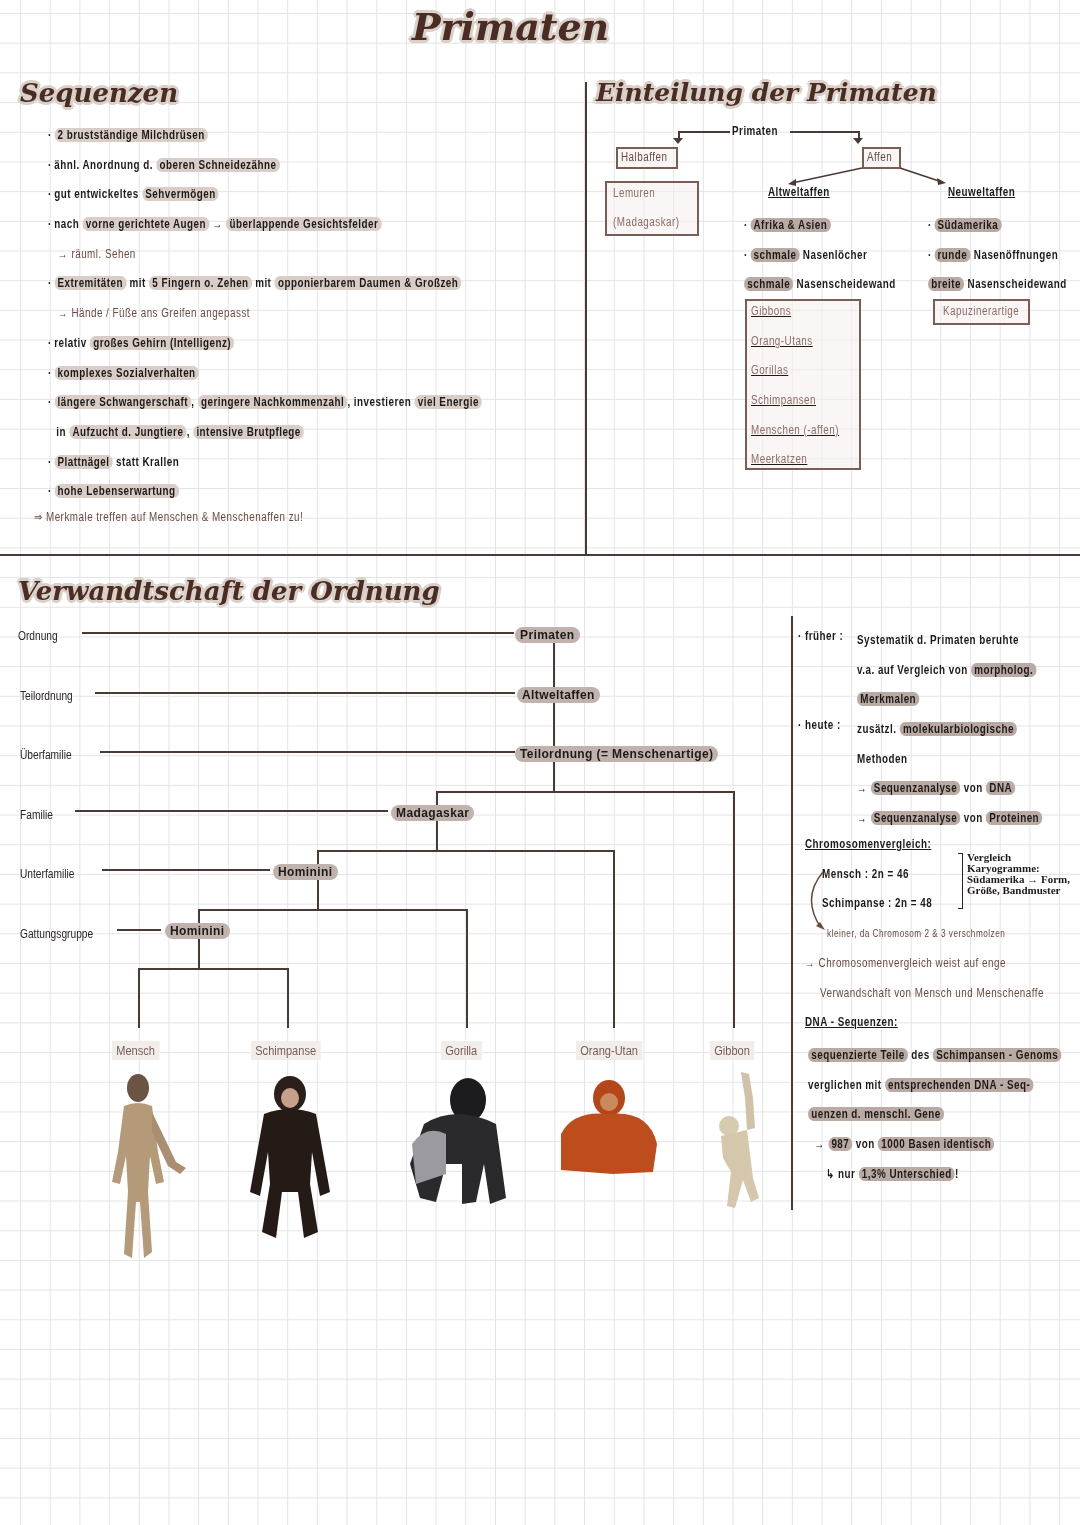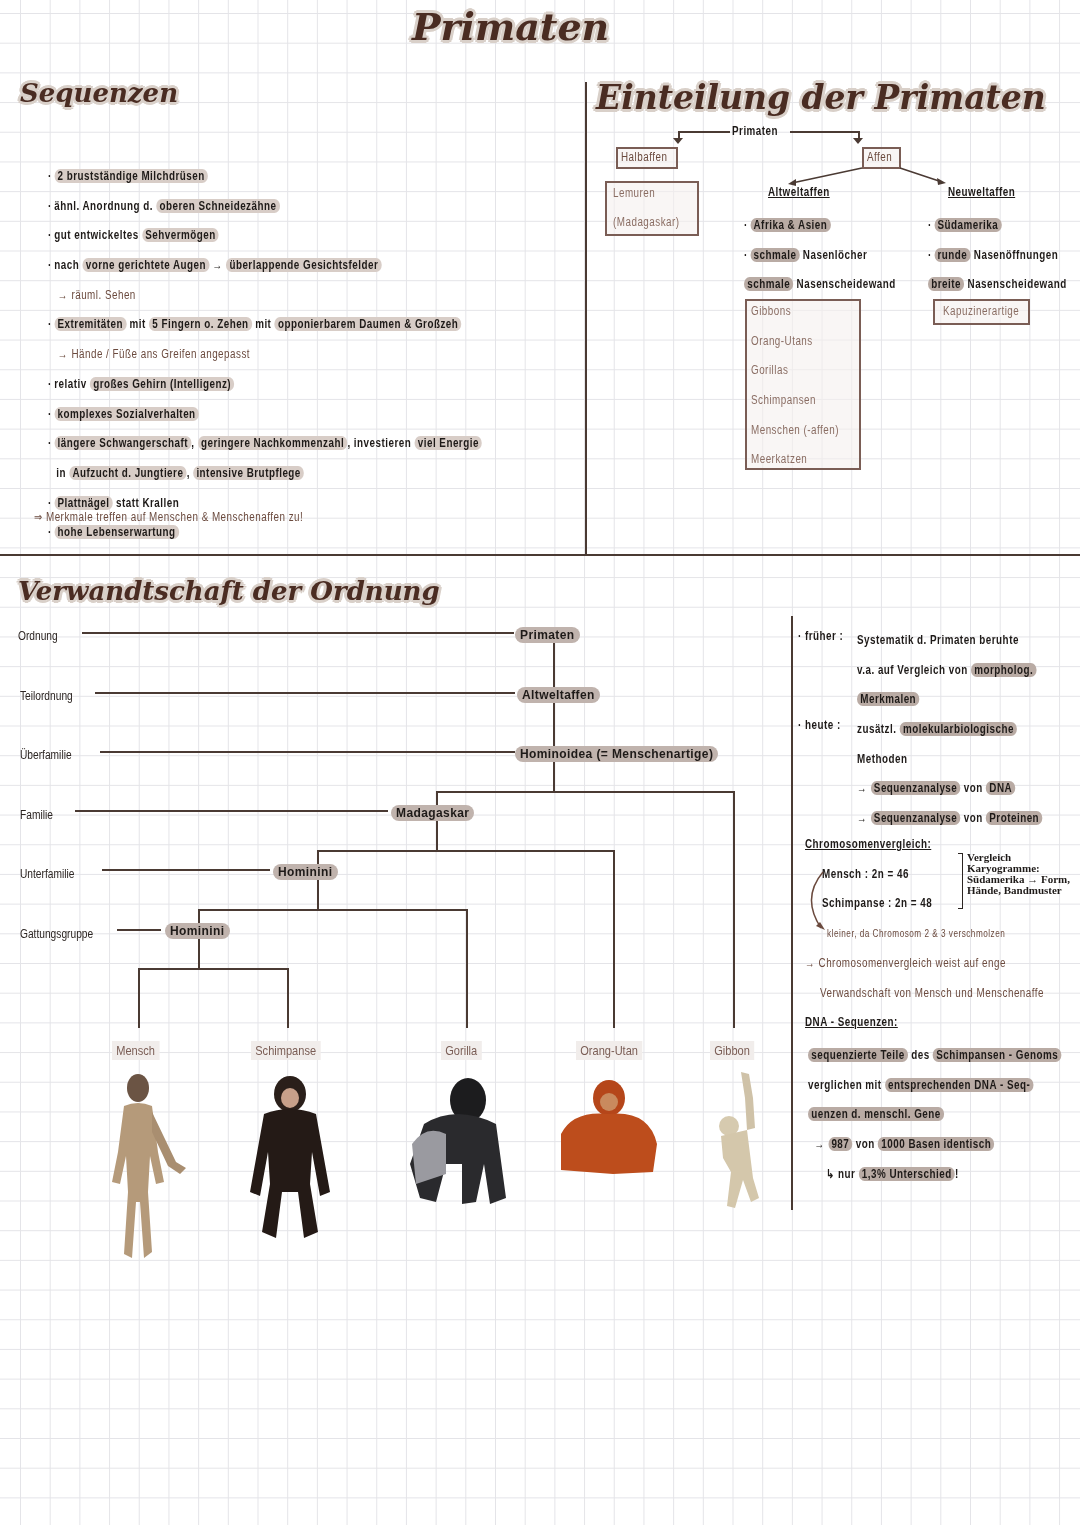--- a/index.html
+++ b/index.html
@@ -84,42 +84,42 @@
     transform-origin: left center;
   }
   .animal { position: absolute; }
 </style>
 </head>
 <body>
 
 <div class="abs script-title" style="left:412px; top:4px; font-size:38px;">Primaten</div>
 
 <div class="abs script-title" style="left:20px; top:78px; font-size:26px;">Sequenzen</div>
-<div class="abs" id="merkmale-list" style="left:48px; top:124px;margin-top:41px;">
+<div class="abs" id="merkmale-list" style="left:48px; top:124px;">
     <div class="hw bullet" style="height: 29.7px; line-height: 22px;"><span class="hl">2 brustständige Milchdrüsen</span></div>
     <div class="hw bullet" style="height: 29.7px; line-height: 22px;"><span>ähnl. Anordnung d. </span><span class="hl">oberen Schneidezähne</span></div>
     <div class="hw bullet" style="height: 29.7px; line-height: 22px;"><span>gut entwickeltes </span><span class="hl">Sehvermögen</span></div>
     <div class="hw bullet" style="height: 29.7px; line-height: 22px;"><span>nach </span><span class="hl">vorne gerichtete Augen</span><span> → </span><span class="hl">überlappende Gesichtsfelder</span></div>
     <div class="hw hw-brown" style="height: 29.7px; line-height: 22px; padding-left: 12px;"><span>→ räuml. Sehen</span></div>
     <div class="hw bullet" style="height: 29.7px; line-height: 22px;"><span class="hl">Extremitäten</span><span> mit </span><span class="hl">5 Fingern o. Zehen</span><span> mit </span><span class="hl">opponierbarem Daumen &amp; Großzeh</span></div>
     <div class="hw hw-brown" style="height: 29.7px; line-height: 22px; padding-left: 12px;"><span>→ Hände / Füße ans Greifen angepasst</span></div>
     <div class="hw bullet" style="height: 29.7px; line-height: 22px;"><span>relativ </span><span class="hl">großes Gehirn (Intelligenz)</span></div>
     <div class="hw bullet" style="height: 29.7px; line-height: 22px;"><span class="hl">komplexes Sozialverhalten</span></div>
     <div class="hw bullet" style="height: 29.7px; line-height: 22px;"><span class="hl">längere Schwangerschaft</span><span>, </span><span class="hl">geringere Nachkommenzahl</span><span>, investieren </span><span class="hl">viel Energie</span></div>
     <div class="hw" style="height: 29.7px; line-height: 22px; padding-left: 10px;"><span>in </span><span class="hl">Aufzucht d. Jungtiere</span><span>, </span><span class="hl">intensive Brutpflege</span></div>
     <div class="hw bullet" style="height: 29.7px; line-height: 22px;"><span class="hl">Plattnägel</span><span> statt Krallen</span></div>
     <div class="hw bullet" style="height: 29.7px; line-height: 22px;"><span class="hl">hohe Lebenserwartung</span></div>
   </div>
 <div class="abs hw hw-brown" style="left:34px; top:510px; color:#6b4a3e;">⇒ Merkmale treffen auf Menschen &amp; Menschenaffen zu!</div>
 
 <div class="line" style="left:585px; top:82px; width:2px; height:472px;"></div>
 
 <div class="line" style="left:0; top:554px; width:1080px; height:2px;"></div>
 
-<div class="abs script-title" style="left:596px; top:78px; font-size:33px;">Einteilung der Primaten</div>
+<div class="abs script-title" style="left:596px; top:78px; font-size:25px;">Einteilung der Primaten</div>
 
 <div class="abs hw" style="left:732px; top:124px;">Primaten</div>
 
 <div class="line" style="left:678px; top:131px; width:52px; height:1.5px;"></div>
 <div class="line" style="left:678px; top:131px; width:1.5px; height:10px;"></div>
 <div class="abs" style="left:673px; top:138px; width:0; height:0; border-left:5px solid transparent; border-right:5px solid transparent; border-top:6px solid #4a3a33;"></div>
 <div class="line" style="left:790px; top:131px; width:68px; height:1.5px;"></div>
 <div class="line" style="left:858px; top:131px; width:1.5px; height:10px;"></div>
 <div class="abs" style="left:853px; top:138px; width:0; height:0; border-left:5px solid transparent; border-right:5px solid transparent; border-top:6px solid #4a3a33;"></div>
 
@@ -148,21 +148,21 @@
     <div class="hw bullet" style="height: 29.7px; line-height: 22px;"><span class="hl-dark">schmale</span><span> Nasenlöcher</span></div>
     <div class="hw" style="height: 29.7px; line-height: 22px;"><span class="hl-dark">schmale</span><span> Nasenscheidewand</span></div>
   </div>
 <div class="abs" id="neuwelt-traits" style="left:928px; top:214px;">
     <div class="hw bullet" style="height: 29.7px; line-height: 22px;"><span class="hl-dark">Südamerika</span></div>
     <div class="hw bullet" style="height: 29.7px; line-height: 22px;"><span class="hl-dark">runde</span><span> Nasenöffnungen</span></div>
     <div class="hw" style="height: 29.7px; line-height: 22px;"><span class="hl-dark">breite</span><span> Nasenscheidewand</span></div>
   </div>
 
 <div class="box" style="left:745px; top:299px; width:116px; height:171px;"></div>
-<div class="abs" id="altwelt-examples" style="left:751px; top:304px;">
+<div class="abs" id="altwelt-examples" style="left:751px; top:304px;text-decoration:underline;">
     <div class="hw hw-brown" style="color: rgb(138, 109, 99); height: 29.7px;">Gibbons</div>
     <div class="hw hw-brown" style="color: rgb(138, 109, 99); height: 29.7px;">Orang-Utans</div>
     <div class="hw hw-brown" style="color: rgb(138, 109, 99); height: 29.7px;">Gorillas</div>
     <div class="hw hw-brown" style="color: rgb(138, 109, 99); height: 29.7px;">Schimpansen</div>
     <div class="hw hw-brown" style="color: rgb(138, 109, 99); height: 29.7px;">Menschen (-affen)</div>
     <div class="hw hw-brown" style="color: rgb(138, 109, 99); height: 29.7px;">Meerkatzen</div>
   </div>
 
 <div class="box" style="left:933px; top:299px; width:97px; height:26px;"></div>
 <div class="abs hw hw-brown" style="left:943px; top:304px; color:#8a6d63;">Kapuzinerartige</div>
@@ -192,21 +192,21 @@
 <div class="line" style="left:317px; top:850px; width:2px; height:60px;"></div>
 <div class="line" style="left:198px; top:909px; width:270px; height:2px;"></div>
 <div class="line" style="left:466px; top:909px; width:2px; height:119px;"></div>
 <div class="line" style="left:198px; top:909px; width:2px; height:60px;"></div>
 <div class="line" style="left:138px; top:968px; width:151px; height:2px;"></div>
 <div class="line" style="left:138px; top:968px; width:2px; height:60px;"></div>
 <div class="line" style="left:287px; top:968px; width:2px; height:60px;"></div>
 
 <div class="node" style="left:515px; top:627px;">Primaten</div>
 <div class="node" style="left:517px; top:687px;">Altweltaffen</div>
-<div class="node" style="left:515px; top:746px;">Hominoidea (= Menschenartige)</div>
+<div class="node" style="left:515px; top:746px;">Teilordnung (= Menschenartige)</div>
 <div class="node" style="left:391px; top:805px;">Madagaskar</div>
 <div class="node" style="left:273px; top:864px;">Hominini</div>
 <div class="node" style="left:165px; top:923px;">Hominini</div>
 
 <div class="species-label" style="left:112px; top:1041px;">Mensch</div>
 <div class="species-label" style="left:251px; top:1041px;">Schimpanse</div>
 <div class="species-label" style="left:441px; top:1041px;">Gorilla</div>
 <div class="species-label" style="left:576px; top:1041px;">Orang-Utan</div>
 <div class="species-label" style="left:710px; top:1041px;">Gibbon</div>
 
@@ -253,21 +253,21 @@
     <div class="hw" style="height: 29.7px; line-height: 22px;"><span>→ </span><span class="hl-dark">Sequenzanalyse</span><span> von </span><span class="hl-dark">Proteinen</span></div>
   </div>
 
 <div class="abs hw" style="left:805px; top:837px; text-decoration:underline;">Chromosomenvergleich:</div>
 <div class="abs hw" style="left:822px; top:867px;">Mensch :   2n = 46</div>
 <div class="abs hw" style="left:822px; top:896px;">Schimpanse :  2n = 48</div>
 <div class="abs" style="left:958px; top:853px; width:5px; height:56px; border-right:1.5px solid #2c2522; border-top:1.5px solid #2c2522; border-bottom:1.5px solid #2c2522;"></div>
 <div class="abs" style="left:967px; top:852px; font-family:Liberation Serif, serif; font-size:11px; line-height:11px; font-weight:bold;">
   <div>Vergleich Karyogramme:</div>
   <div>Südamerika → Form,</div>
-  <div>Hände, Bandmuster</div>
+  <div>Größe, Bandmuster</div>
 </div>
 <svg class="abs" style="left:803px; top:868px;" width="26" height="66">
   <path d="M20 4 Q-2 30 18 60" stroke="#6b4a3e" stroke-width="1.5" fill="none"></path>
   <polygon points="22,62 13,58 17,54" fill="#6b4a3e"></polygon>
 </svg>
 <div class="abs hw hw-brown" style="left:827px; top:928px; font-size:10px;">kleiner, da Chromosom 2 &amp; 3 verschmolzen</div>
 <div class="abs hw hw-brown" style="left:805px; top:956px;">→ Chromosomenvergleich weist auf enge</div>
 <div class="abs hw hw-brown" style="left:820px; top:986px;">Verwandschaft von Mensch und Menschenaffe</div>
 
 <div class="abs hw" style="left:805px; top:1015px; text-decoration:underline;">DNA - Sequenzen:</div>

